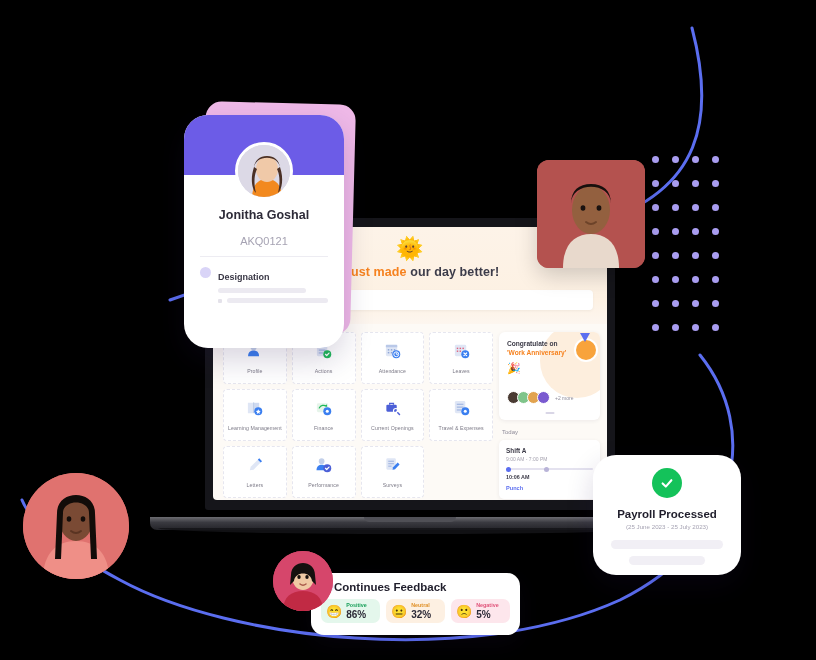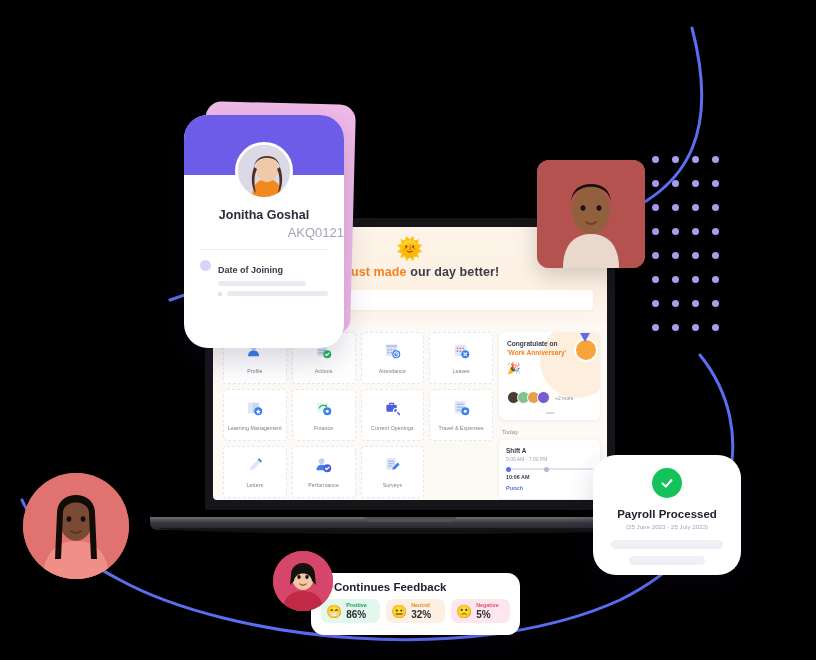--- a/index.html
+++ b/index.html
@@ -143,21 +143,21 @@
     background: #fff; border-radius: 24px; overflow: hidden;
     box-shadow: 0 12px 30px rgba(40,20,80,.18);
   }
   .emp-head { height: 60px; background: #6c5ce7; }
   .emp-avatar {
     position: absolute; left: 50%; top: 27px; transform: translateX(-50%);
     width: 58px; height: 58px; border-radius: 50%;
     border: 3px solid #fff; overflow: hidden; background: #d8d6e3;
   }
   .emp-name { text-align: center; margin-top: 33px; font-size: 12.5px; font-weight: 700; color: #2d2b38; }
-  .emp-id { text-align: right; font-size: 13px; color: #a6a3b3; margin-top: 3px; }
+  .emp-id { text-align: center; font-size: 11px; color: #a6a3b3; margin-top: 13px; }
   .emp-div { height: 1px; background: #edecf2; margin: 9px 16px 0; }
   .emp-list { padding: 9px 16px 0; }
   .emp-item { display: flex; align-items: flex-start; gap: 7px; margin-bottom: 5px; }
   .emp-bullet { width: 11px; height: 11px; border-radius: 50%; background: #d9d4f7; flex: none; margin-top: 1px; }
   .emp-label { font-size: 9px; font-weight: 700; color: #3a3846; }
   .sk { height: 5px; border-radius: 3px; background: #eceaf1; margin-top: 4px; }
   .emp-sub { margin-left: 18px; }
   .emp-sub .row { display: flex; align-items: center; gap: 5px; margin-top: 3px; }
   .emp-sub .row i { width: 4px; height: 4px; border-radius: 1px; background: #e4e2ea; flex: none; }
   .emp-sub .row .sk { margin-top: 0; flex: 1; }
@@ -478,21 +478,21 @@
       </svg>
     </div>
     <div class="emp-name">Jonitha Goshal</div>
     <div class="emp-id">AKQ0121</div>
     <div class="emp-div"></div>
     <div class="emp-list" id="emp-list">
         <div>
     <div class="emp-item">
       <span class="emp-bullet"></span>
       <span>
-        <span class="emp-label">Date of Joining</span>
+        <span class="emp-label">Designation</span>
         <div class="sk" style="width:88px"></div>
       </span>
     </div>
     </div>
         <div>
     <div class="emp-sub">
         <div class="row">
               <i></i>
               <span class="sk"></span>
             </div>

